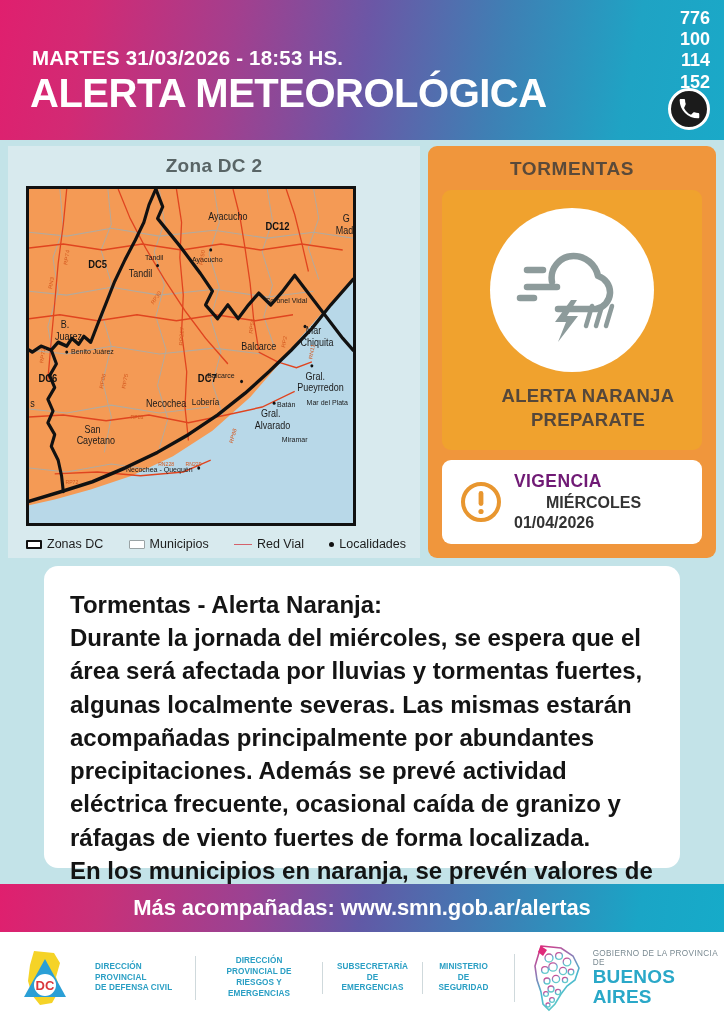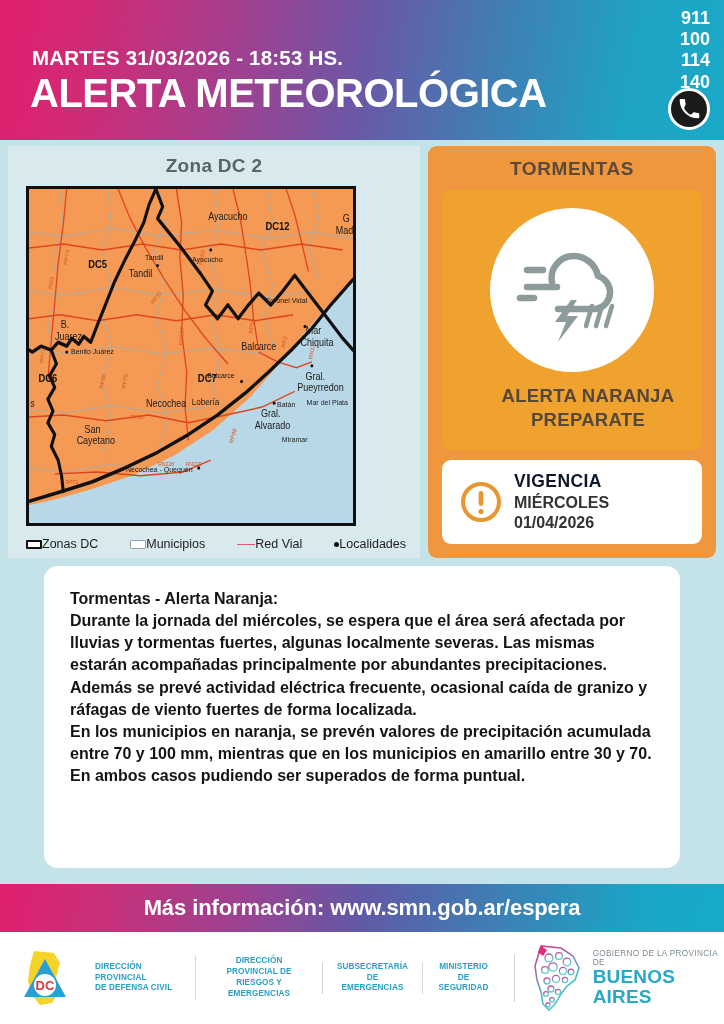--- a/index.html
+++ b/index.html
@@ -57,21 +57,21 @@
     border:3px solid #111111;box-sizing:border-box;
     background:#b8d8e8;overflow:hidden;
   }
   .map-frame svg{display:block;width:100%;height:100%;}
 
   .legend{
     position:absolute;left:10px;top:388px;width:396px;height:20px;
     display:flex;align-items:center;justify-content:space-between;
     padding:0 8px;box-sizing:border-box;
   }
-  .legend-item{display:flex;align-items:center;}
+  .legend-item{display:flex;align-items:center;gap:5px;}
   .legend-label{font-size:12.5px;color:#1d1d1d;font-weight:normal;}
   .sw-zonas{width:16px;height:9px;border:2.3px solid #111;background:#fff;box-sizing:border-box;border-radius:1px;}
   .sw-muni{width:16px;height:9px;border:1.6px solid #9aa3a5;background:#fff;box-sizing:border-box;border-radius:1px;}
   .sw-red{width:18px;height:0;border-top:1.8px solid #d4616b;}
   .sw-loc{width:5px;height:5px;border-radius:50%;background:#111;}
 
   
   .alert-panel{
     position:absolute;left:428px;top:146px;width:288px;height:412px;
     background:#f0963c;border-radius:9px;
@@ -98,32 +98,32 @@
     position:absolute;left:14px;top:314px;width:260px;height:84px;
     background:#ffffff;border-radius:9px;
     display:flex;align-items:center;
   }
   .vig-icon{
     width:46px;height:46px;margin-left:16px;flex:0 0 auto;
     display:flex;align-items:center;justify-content:center;
   }
   .vig-icon svg{display:block;}
   .vig-text{margin-left:10px;}
-  .vig-title{color:#0f172a;font-size:17.5px;font-weight:bold;letter-spacing:0.4px;line-height:1.25;}
-  .vig-day{color:#333333;font-size:16px;font-weight:bold;line-height:1.26;}
+  .vig-title{color:#701a75;font-size:17.5px;font-weight:bold;letter-spacing:0.4px;line-height:1.25;}
+  .vig-day{color:#333333;font-size:16px;font-weight:bold;line-height:1.26;margin-left:32px;}
   .vig-date{color:#333333;font-size:16px;font-weight:bold;line-height:1.26;}
 
   
   .text-panel{
     position:absolute;left:44px;top:566px;width:636px;height:302px;
     background:#ffffff;border-radius:14px;
   }
   .text-inner{
     padding:22px 26px 0 26px;
-    color:#141414;font-size:16px;line-height:1.385;font-weight:bold;
+    color:#141414;font-size:24px;line-height:1.385;font-weight:bold;
   }
   .text-inner p{margin:0;}
 
   
   .footer-bar{
     position:absolute;left:0;top:884px;width:724px;height:48px;
     background:linear-gradient(100deg,#e01f6e 0%,#c93078 14%,#9b4292 34%,#6159a6 50%,#3b82b6 70%,#1aa5c6 88%,#16abc9 100%);
   }
   .footer-bar-text{
     position:absolute;left:0;top:0;width:724px;height:48px;
@@ -153,24 +153,24 @@
 </style>
 </head>
 <body>
 
 <div class="page">
 
   <div class="header">
     <div class="header-date">MARTES 31/03/2026 - 18:53 HS.</div>
     <div class="header-title">ALERTA METEOROLÓGICA</div>
     <div class="emergency-nums">
-      <div>911</div>
+      <div>776</div>
       <div>100</div>
       <div>114</div>
-      <div>140</div>
+      <div>152</div>
     </div>
     <div class="phone-badge">
       <svg width="22" height="22" viewBox="0 0 24 24" aria-hidden="true">
         <path fill="#ffffff" d="M6.6 10.8c1.7 3.4 4.2 5.9 7.6 7.6l2.5-2.5c.3-.3.8-.4 1.2-.3 1.3.4 2.7.7 4.1.7.7 0 1.2.5 1.2 1.2V21c0 .7-.5 1.2-1.2 1.2C10.7 22.2 1.8 13.3 1.8 2.2 1.8 1.5 2.3 1 3 1h3.5c.7 0 1.2.5 1.2 1.2 0 1.4.2 2.8.7 4.1.1.4 0 .9-.3 1.2L6.6 10.8z"></path>
       </svg>
     </div>
   </div>
 
   <div class="map-panel">
     <div class="map-title">Zona DC 2</div>
@@ -353,21 +353,21 @@
 
   <div class="text-panel">
     <div class="text-inner">
       <p>Tormentas - Alerta Naranja:</p>
       <p>Durante la jornada del miércoles, se espera que el área será afectada por lluvias y tormentas fuertes, algunas localmente severas. Las mismas estarán acompañadas principalmente por abundantes precipitaciones. Además se prevé actividad eléctrica frecuente, ocasional caída de granizo y ráfagas de viento fuertes de forma localizada.</p>
       <p>En los municipios en naranja, se prevén valores de precipitación acumulada entre 70 y 100 mm, mientras que en los municipios en amarillo entre 30 y 70. En ambos casos pudiendo ser superados de forma puntual.</p>
     </div>
   </div>
 
   <div class="footer-bar">
-    <div class="footer-bar-text">Más información: www.smn.gob.ar/espera</div>
+    <div class="footer-bar-text">Más acompañadas: www.smn.gob.ar/alertas</div>
   </div>
 
   <div class="footer-logos">
     <div class="dc-logo">
       <svg width="62" height="62" viewBox="0 0 62 62" aria-hidden="true">
         <path d="M20,4 L40,6 L46,16 L42,30 L46,42 L38,56 L26,58 L18,48 L14,34 L16,18 Z" fill="#f5d327"></path>
         <path d="M31,12 L52,50 L10,50 Z" fill="#2a9fd6"></path>
         <circle cx="31" cy="38" r="11" fill="#ffffff"></circle>
         <text x="31" y="43" font-family="Liberation Sans, sans-serif" font-size="13" font-weight="bold" fill="#d9383c" text-anchor="middle">DC</text>
       </svg>

